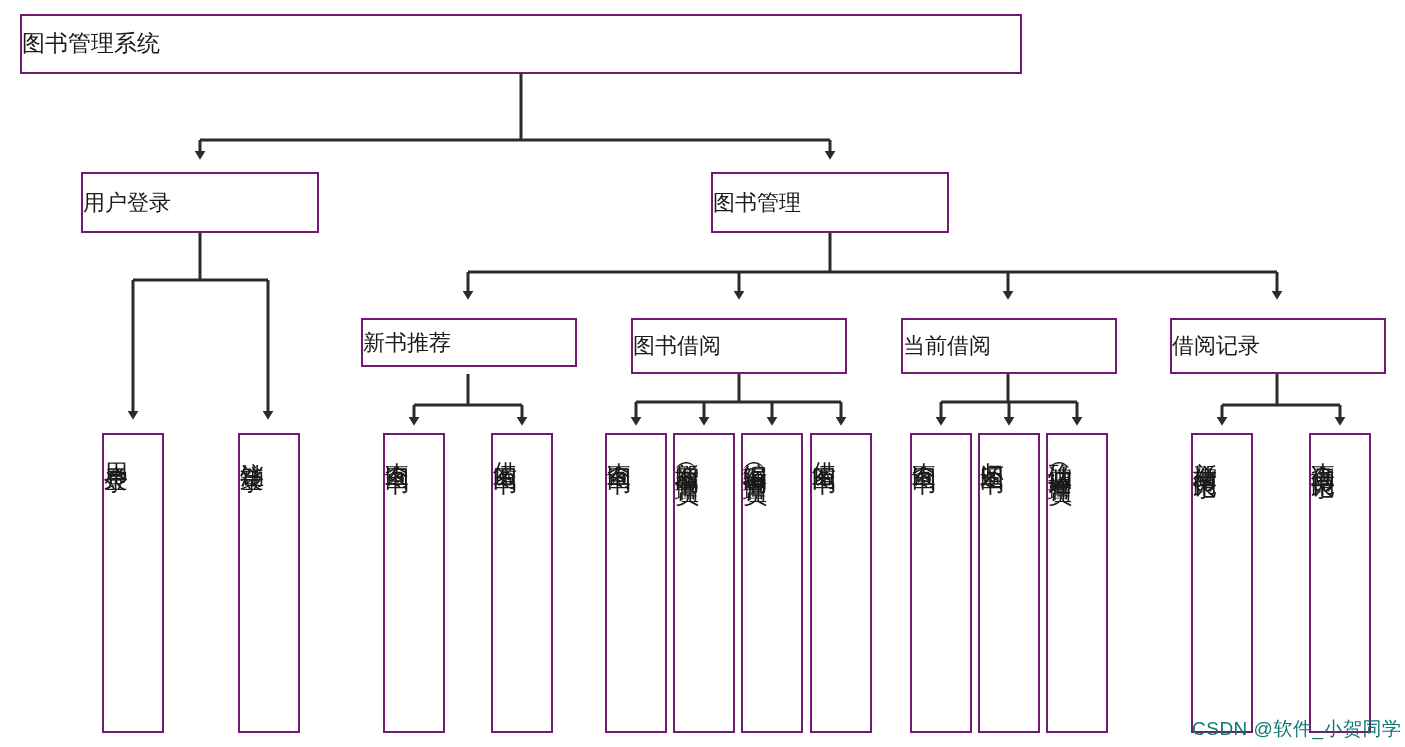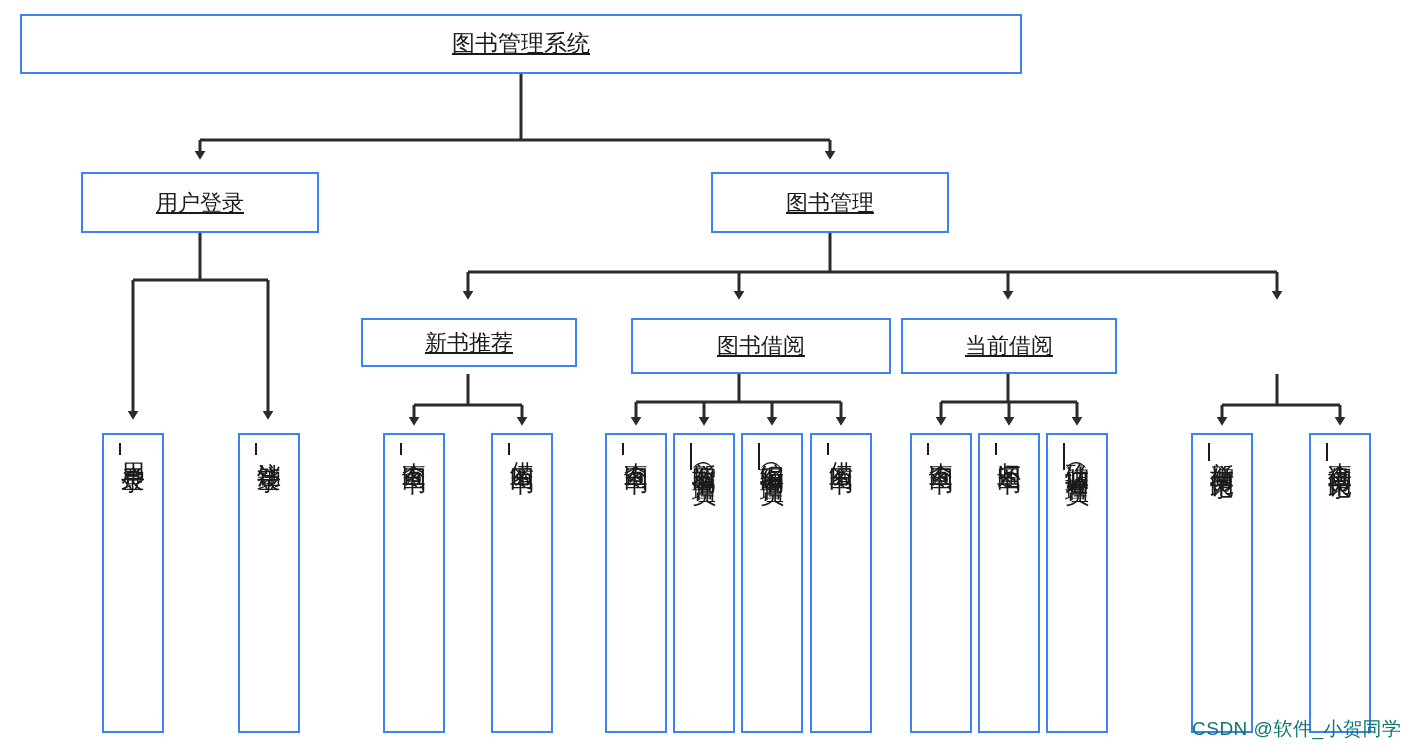--- a/index.html
+++ b/index.html
@@ -23,26 +23,24 @@
     left: 0;
     top: 0;
     width: 1405px;
     height: 747px;
     pointer-events: none;
   }
   .node {
     position: absolute;
     box-sizing: border-box;
     background: #ffffff;
-    border: 2px solid #3b82f6;
+    border: 2px solid #701a75;
     display: flex;
     align-items: center;
-    justify-content: center;
     color: #1a1a1a;
-    text-decoration: underline;
   }
   .node-label {
     display: block;
     text-align: center;
     line-height: 1.18;
     color: #1a1a1a;
   }
   .node.root .node-label {
     font-size: 23px;
   }
@@ -133,28 +131,31 @@
   </div>
 
   <div class="node level2" style="left:711px; top:172px; width:238px; height:61px;">
     <span class="node-label">图书管理</span>
   </div>
 
   <div class="node level2 level3" style="left:361px; top:318px; width:216px; height:49px;">
     <span class="node-label">新书推荐</span>
   </div>
 
-  <div class="node level2 level3" style="left:631px; top:318px; width:260px; height:56px;">
+  <div class="node level2 level3" style="left:631px; top:318px; width:216px; height:56px;">
     <span class="node-label">图书借阅</span>
   </div>
 
   <div class="node level2 level3" style="left:901px; top:318px; width:216px; height:56px;">
     <span class="node-label">当前借阅</span>
   </div>
 
+  <div class="node level2 level3" style="left:1170px; top:318px; width:216px; height:56px;">
+    <span class="node-label">借阅记录</span>
+  </div>
 
   <div class="node leaf" style="left:102px; top:433px; width:62px; height:300px;">
     <span class="node-label">用户登录</span>
   </div>
 
   <div class="node leaf" style="left:238px; top:433px; width:62px; height:300px;">
     <span class="node-label">注销登录</span>
   </div>
 
   <div class="node leaf" style="left:383px; top:433px; width:62px; height:300px;">

